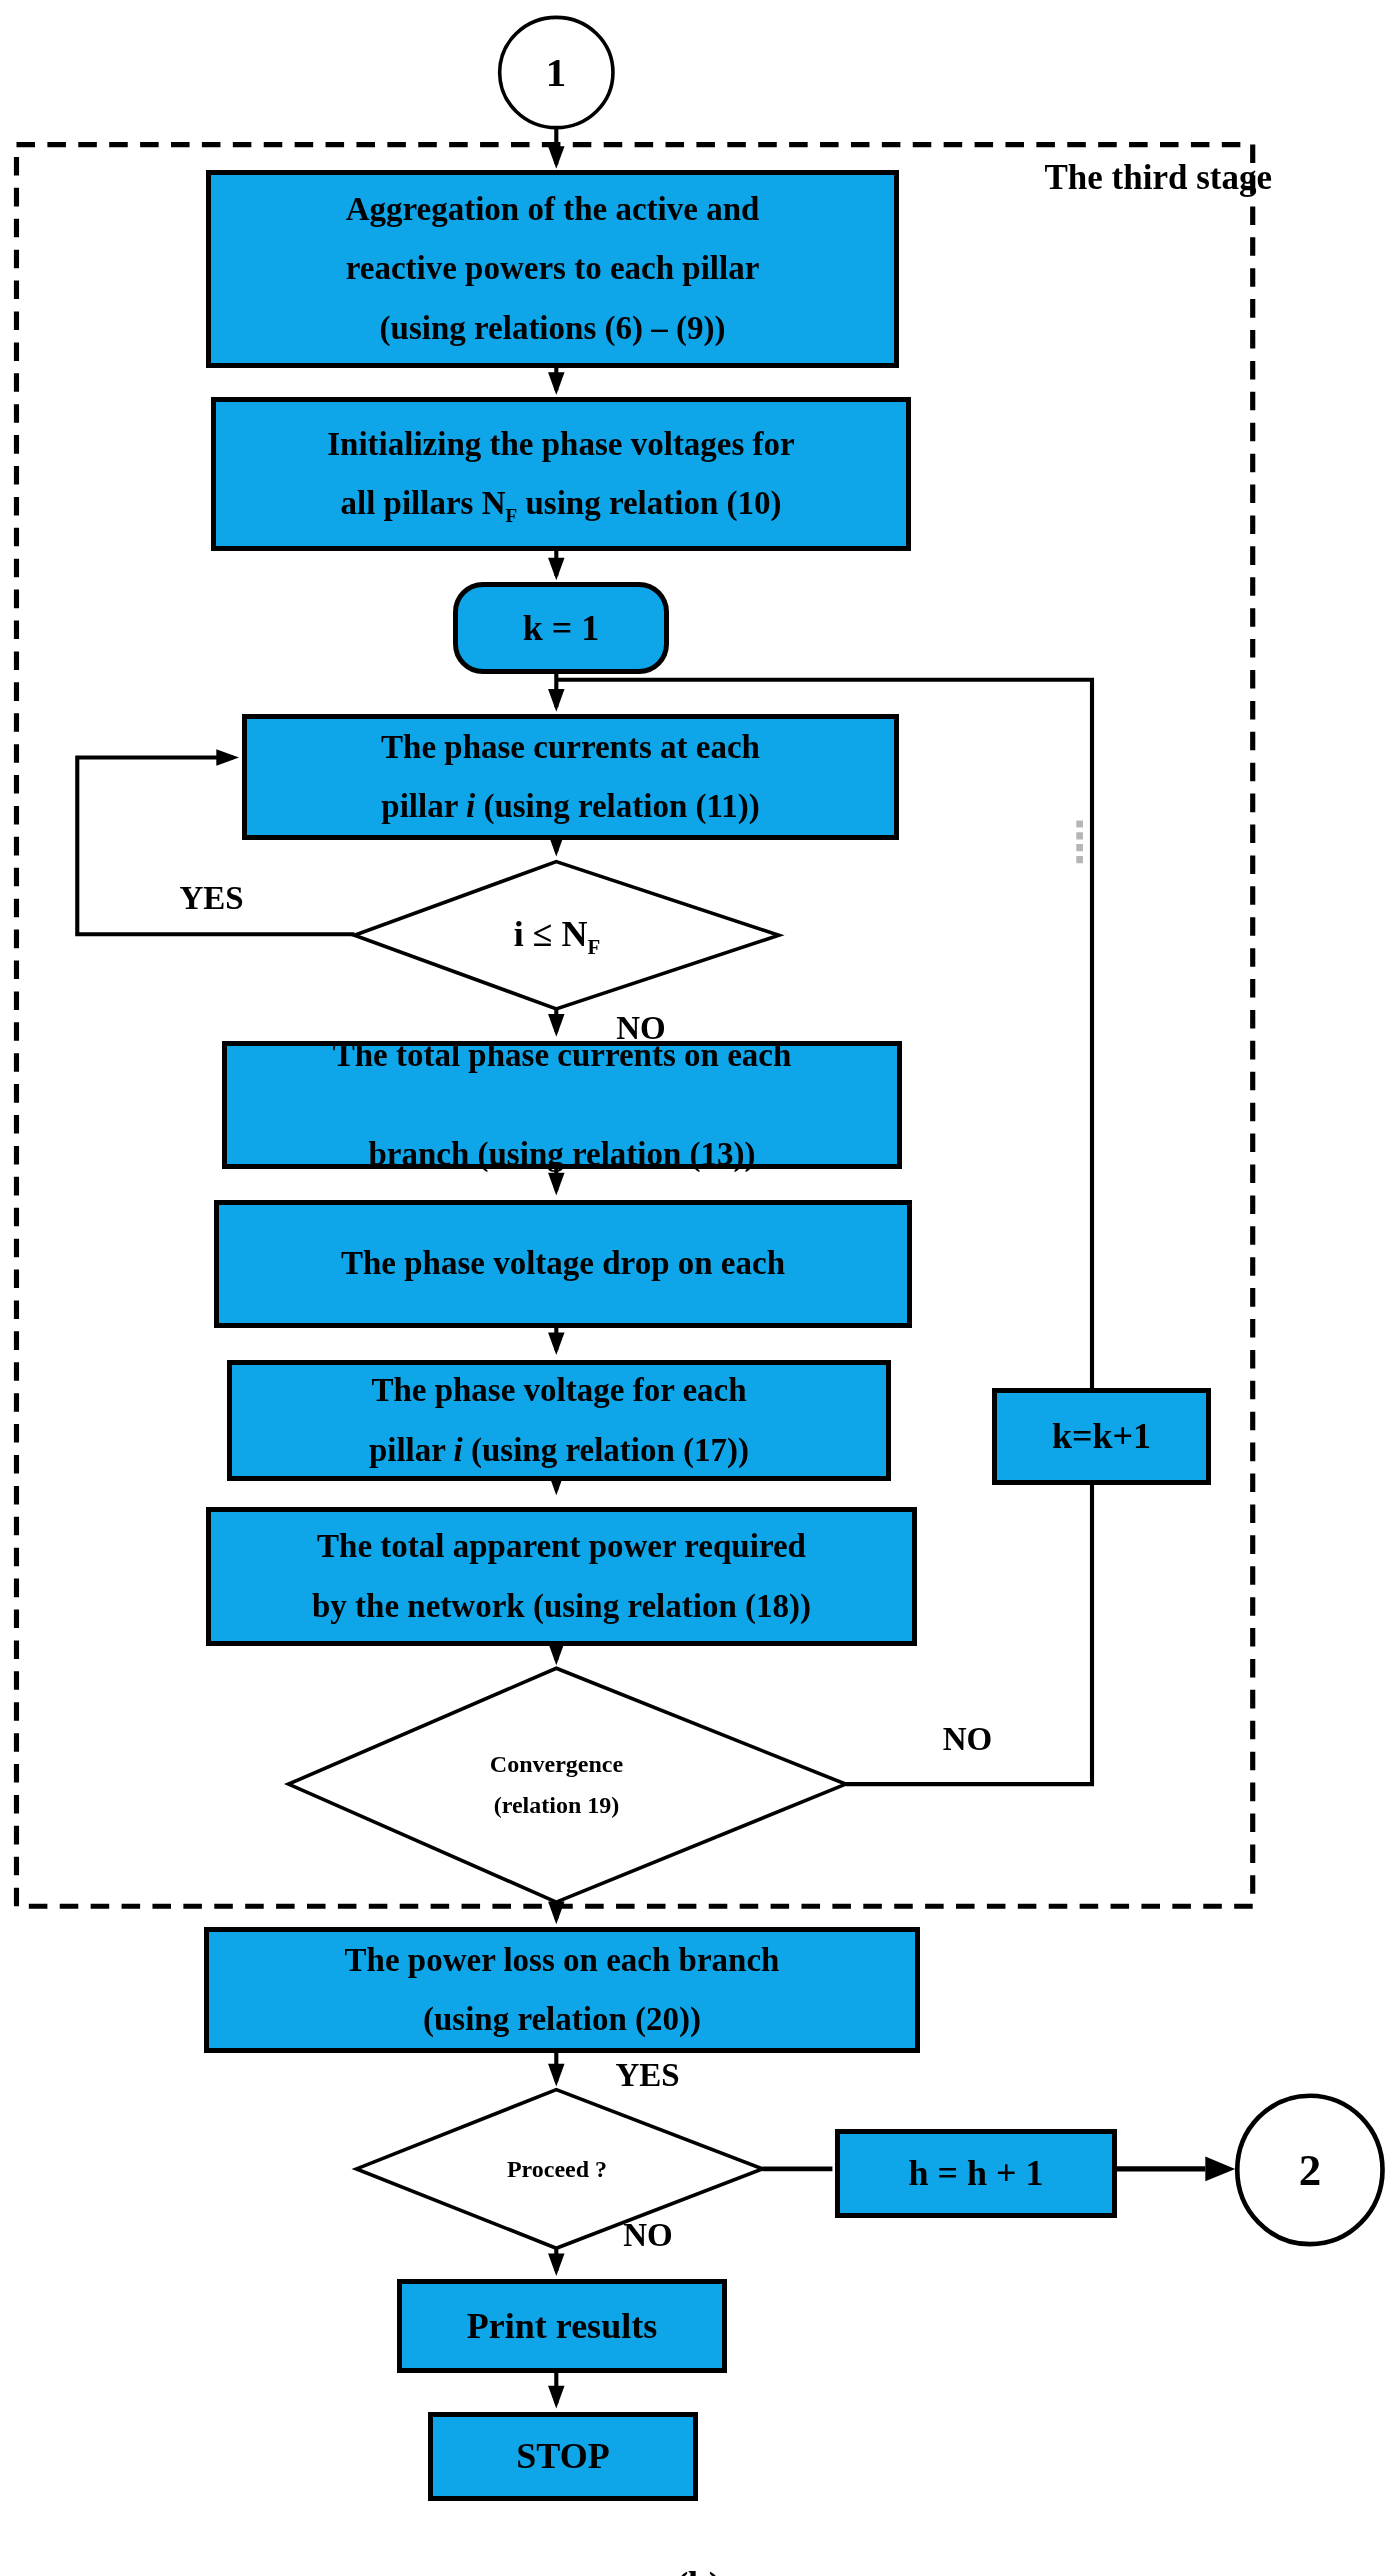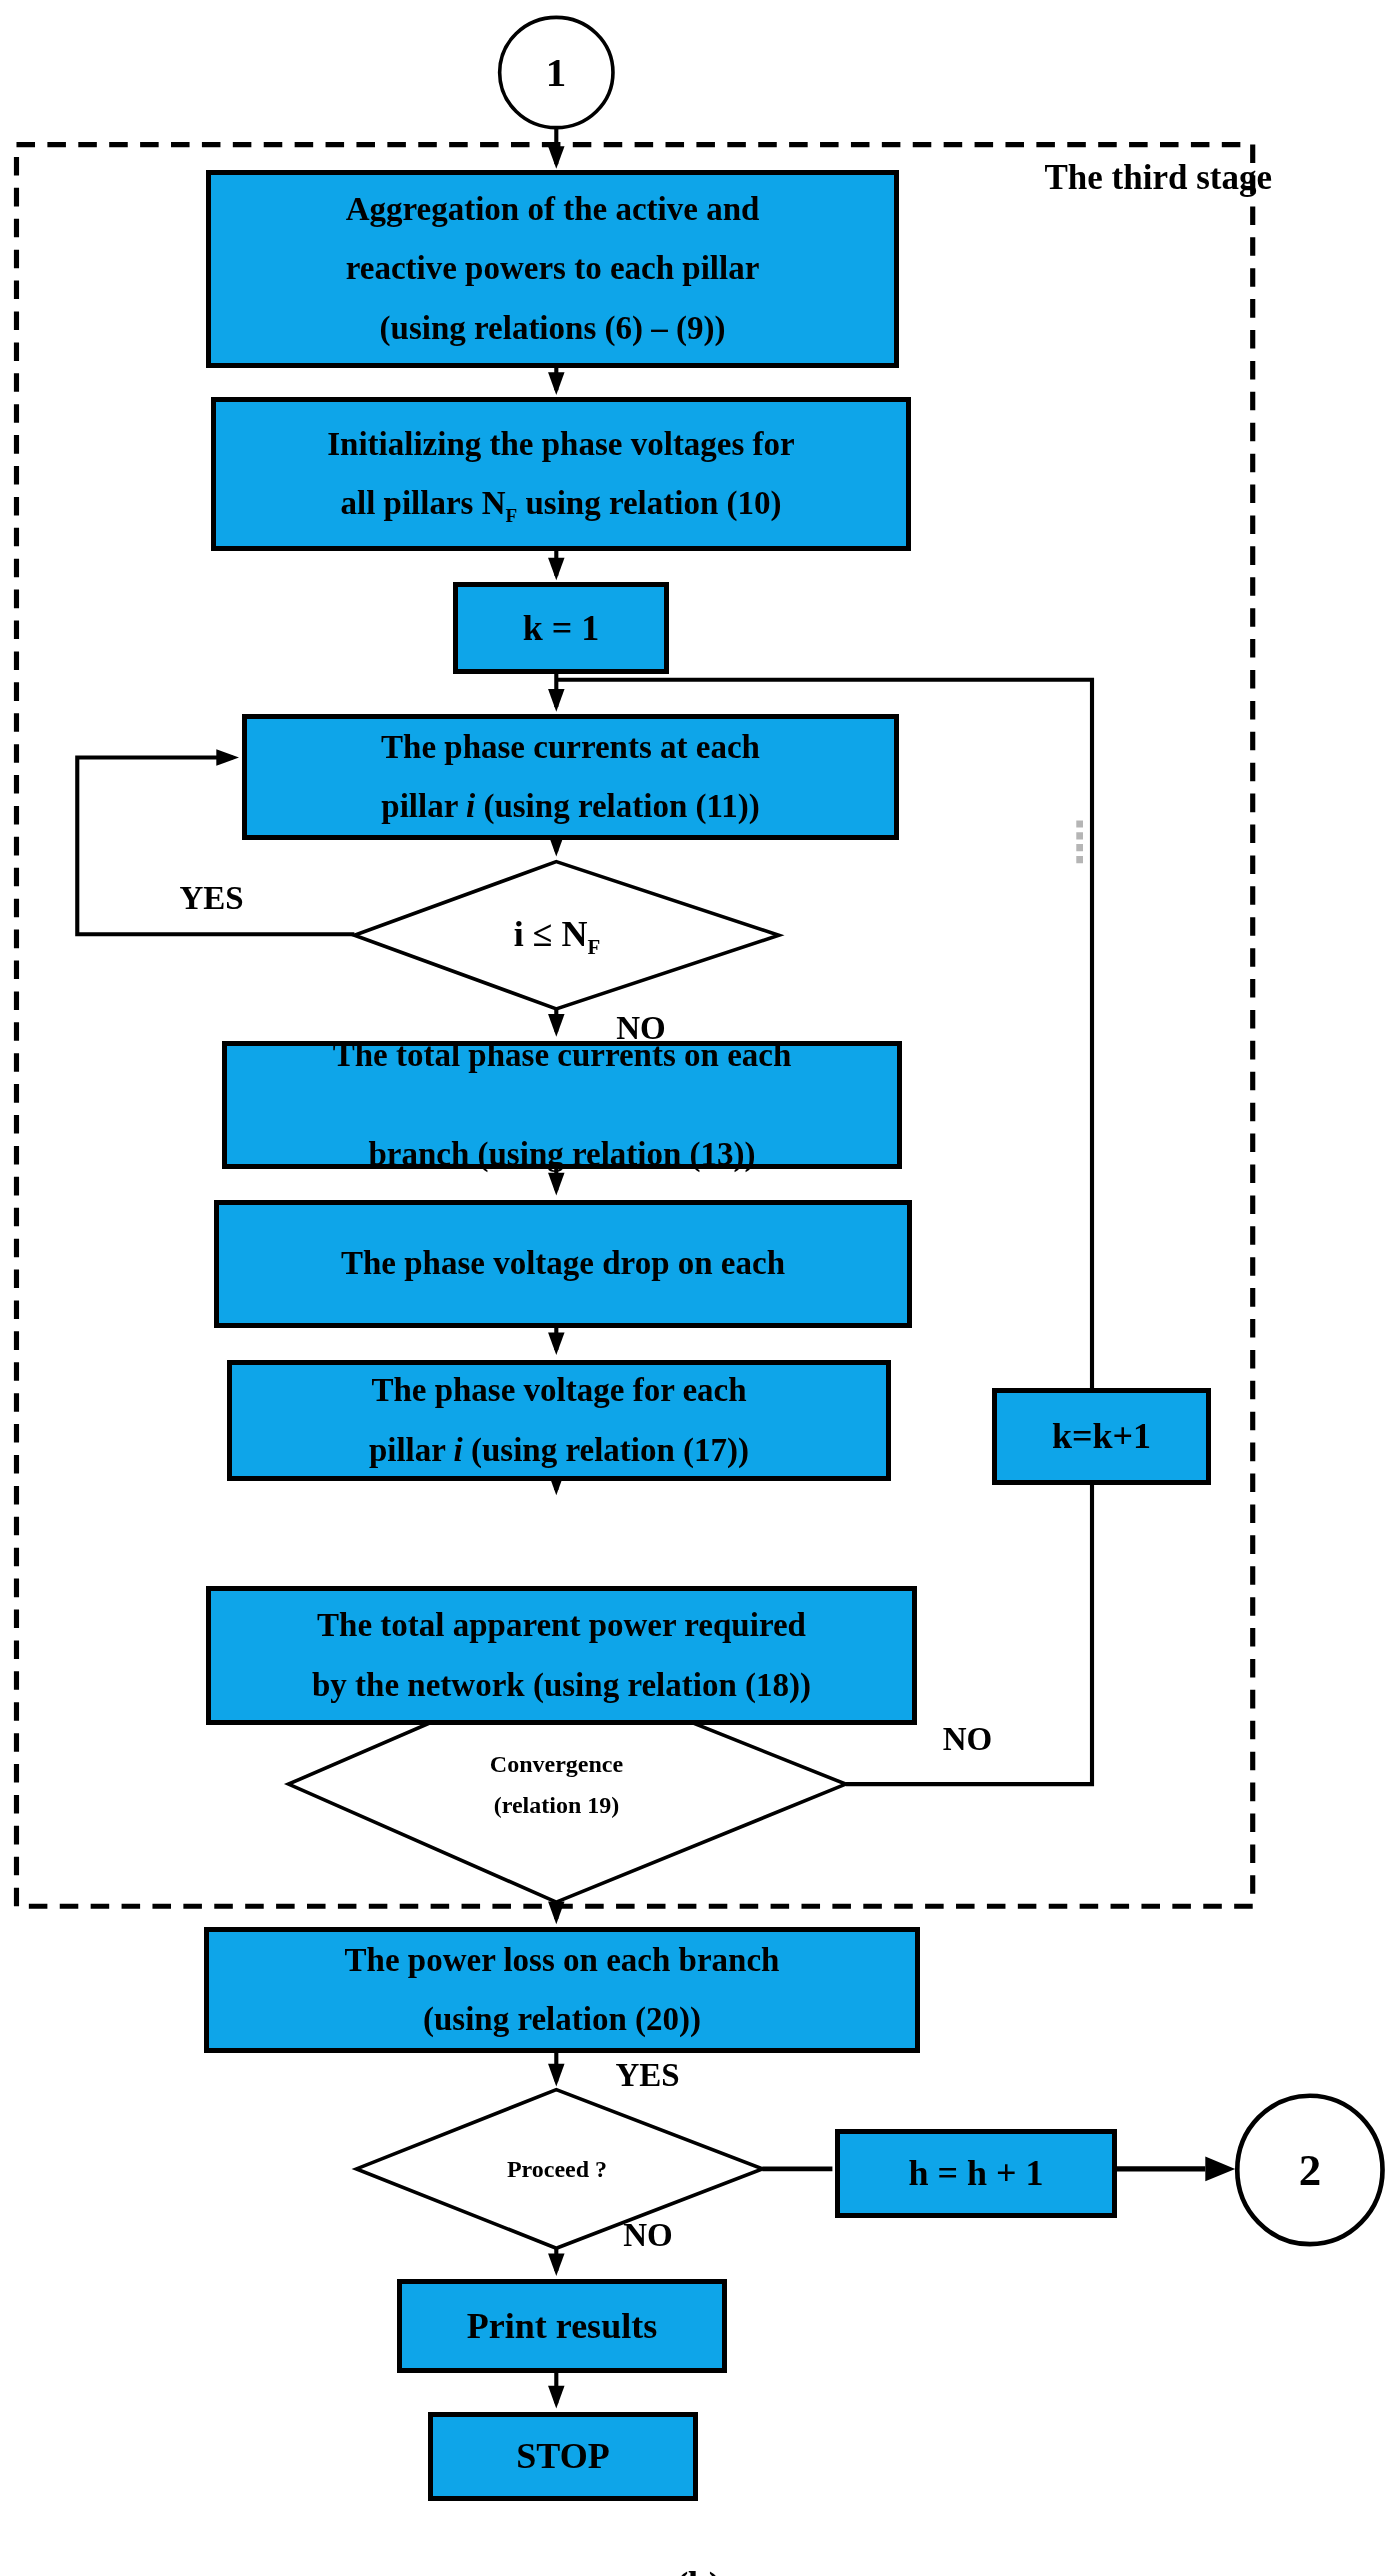--- a/index.html
+++ b/index.html
@@ -123,21 +123,21 @@
     <span>Aggregation of the active and</span>
     <span>reactive powers to each pillar</span>
     <span>(using relations (6) – (9))</span>
   </div>
 
   <div class="box" style="left:211px;top:397px;width:690px;height:144px;">
     <span>Initializing the phase voltages for</span>
     <span><span>all pillars N</span><sub>F</sub><span> using relation (10)</span></span>
   </div>
 
-  <div class="box kbox" style="left:453px;top:582px;width:206px;height:82px;">
+  <div class="box kbox" style="left:453px;top:582px;width:206px;height:82px;border-radius:30px;">
     <span>k = 1</span>
   </div>
 
   <div class="box" style="left:242px;top:714px;width:647px;height:116px;">
     <span>The phase currents at each</span>
     <span><span>pillar </span><span class="it">i</span><span> (using relation (11))</span></span>
   </div>
 
   <div class="box" style="left:222px;top:1041px;width:670px;height:118px;gap:40px;">
     <span>The total phase currents on each</span>
@@ -150,21 +150,21 @@
 
   <div class="box" style="left:227px;top:1360px;width:654px;height:111px;">
     <span>The phase voltage for each</span>
     <span><span>pillar </span><span class="it">i</span><span> (using relation (17))</span></span>
   </div>
 
   <div class="box kbox" style="left:992px;top:1388px;width:209px;height:87px;">
     <span>k=k+1</span>
   </div>
 
-  <div class="box" style="left:206px;top:1586px;width:701px;height:129px;">
+  <div class="box" style="left:206px;top:1507px;width:701px;height:129px;">
     <span>The total apparent power required</span>
     <span>by the network (using relation (18))</span>
   </div>
 
   <div class="box" style="left:204px;top:1927px;width:706px;height:116px;">
     <span>The power loss on each branch</span>
     <span>(using relation (20))</span>
   </div>
 
   <div class="box kbox" style="left:835px;top:2129px;width:272px;height:79px;">

